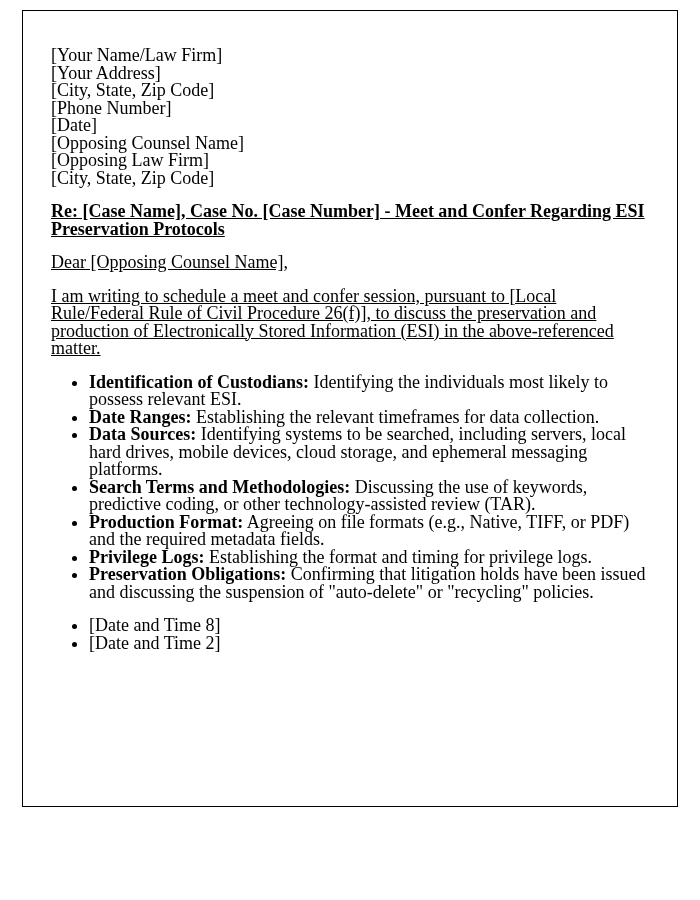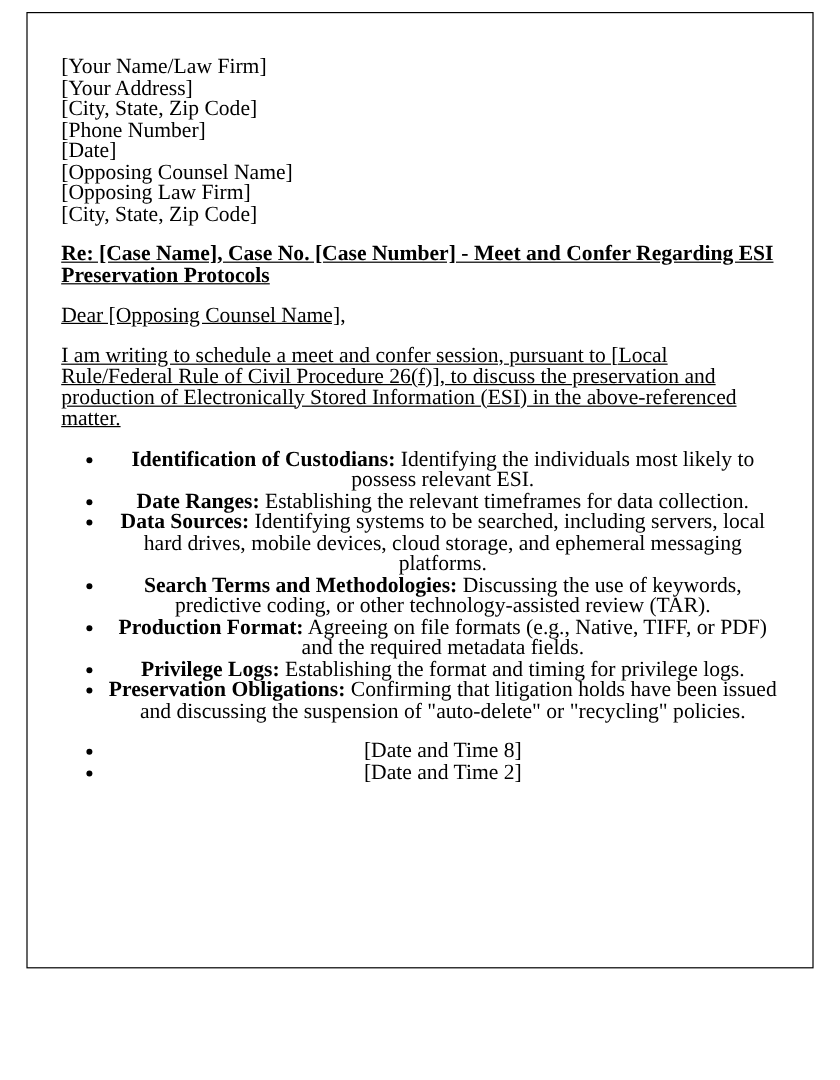--- a/index.html
+++ b/index.html
@@ -34,21 +34,21 @@
   }
   .addr-block div { margin: 0; }
   .block-gap { }
   p { margin: 16px 0 0 0; text-decoration: underline; }
   .subject { font-weight: bold; }
   ul {
     margin: 16px 0 0 0;
     padding-left: 38px;
     list-style-type: disc;
   }
-  ul li { margin: 0; text-align: center; }
+  ul li { margin: 0; }
   .topic-label { font-weight: bold; }
 </style>
 </head>
 <body>
 
 <div class="canvas">
   <div class="document">
 
     <div class="addr-block">
       <div>[Your Name/Law Firm]</div>

